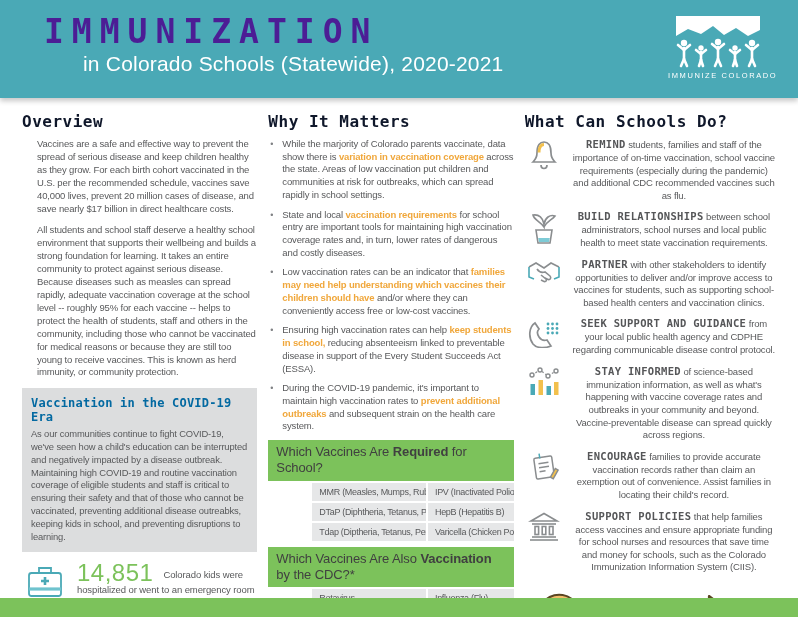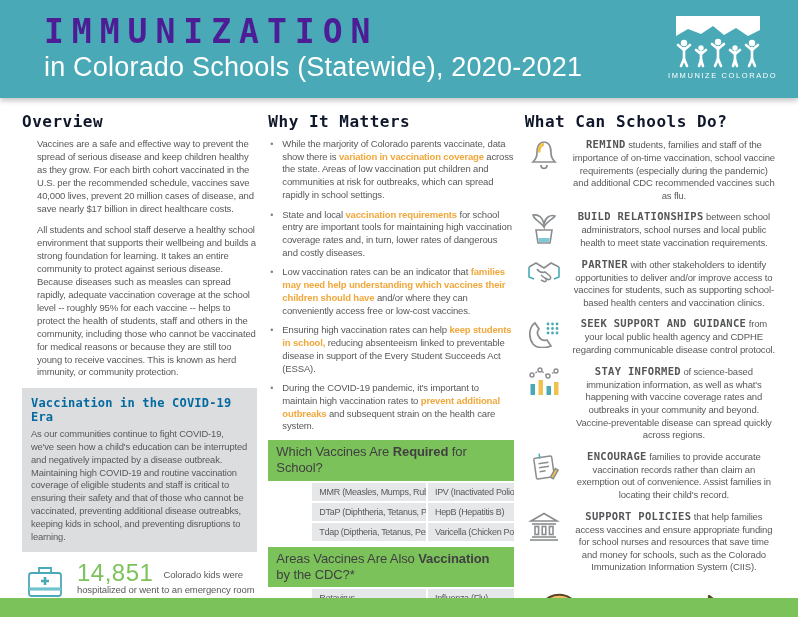--- a/index.html
+++ b/index.html
@@ -14,21 +14,21 @@
   .header {
     height:98px; background:#4aa9b6; position:relative;
     box-shadow:0 3px 5px rgba(0,0,0,.22);
     display:flex; justify-content:space-between; align-items:flex-start;
     padding:14px 26px 0 44px;
   }
   .title {
     font-family:"DejaVu Sans Mono", monospace; font-weight:bold;
     color:#4c1d95; font-size:33px; letter-spacing:8px; line-height:1.1;
   }
-  .subtitle { color:#fff; font-size:27px; font-weight:normal; letter-spacing:.2px; margin-top:2px; }
+  .subtitle { color:#fff; font-size:21px; font-weight:normal; letter-spacing:.2px; margin-top:2px;margin-left:39px; }
   .logo { width:104px; text-align:center; margin-top:2px; }
   .logo-caption { color:#fff; font-size:7.5px; letter-spacing:1.6px; margin-top:3px; white-space:nowrap; }
 
   
   .content { display:flex; padding:10px 22px 0 22px; gap:11px; height:500px; }
   .col { overflow:hidden; }
   .col1 { width:236px; }
   .col2 { width:246px; }
   .col3 { width:252px; }
 
@@ -204,21 +204,21 @@
         <div class="vax-row">
           <div class="vax-cell c0">DTaP (Diphtheria, Tetanus, Pertussis)</div>
           <div class="vax-cell c1">HepB (Hepatitis B)</div>
         </div>
         <div class="vax-row">
           <div class="vax-cell c0">Tdap (Diptheria, Tetanus, Pertussis)</div>
           <div class="vax-cell c1">Varicella (Chicken Pox)</div>
         </div>
       </div>
 
-      <div class="table-bar"><span>Areas Vaccines Are Also </span><b>Vaccination</b><span> by the CDC?*</span></div>
+      <div class="table-bar"><span>Which Vaccines Are Also </span><b>Vaccination</b><span> by the CDC?*</span></div>
       <div class="vax-table">
         <div class="vax-row">
           <div class="vax-cell c0">Rotavirus</div>
           <div class="vax-cell c1">Influenza (Flu)</div>
         </div>
 
       </div>
 
     </div>
 

